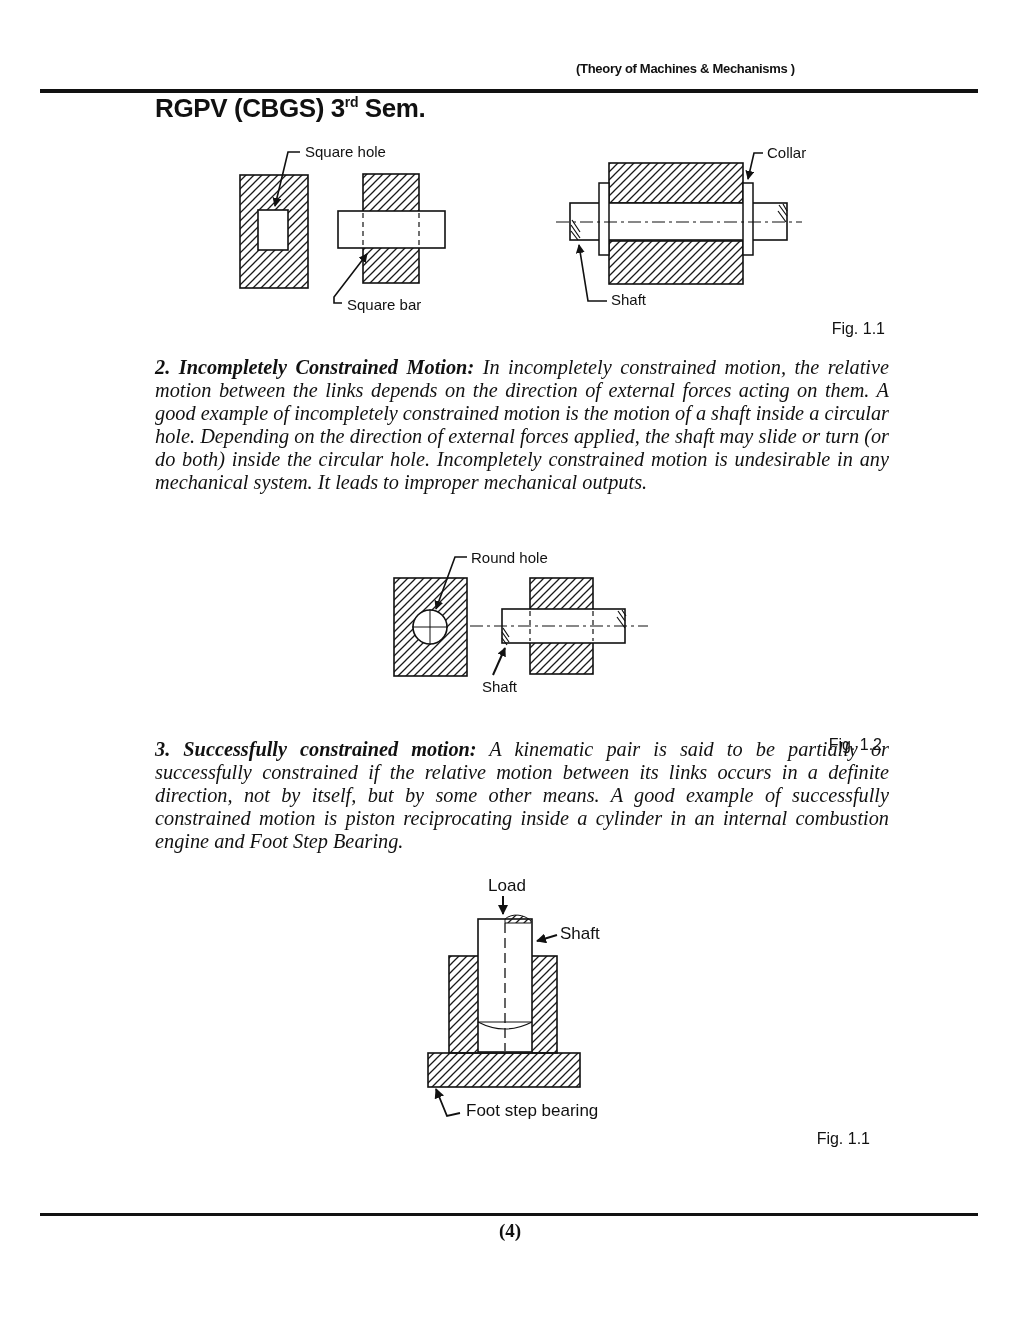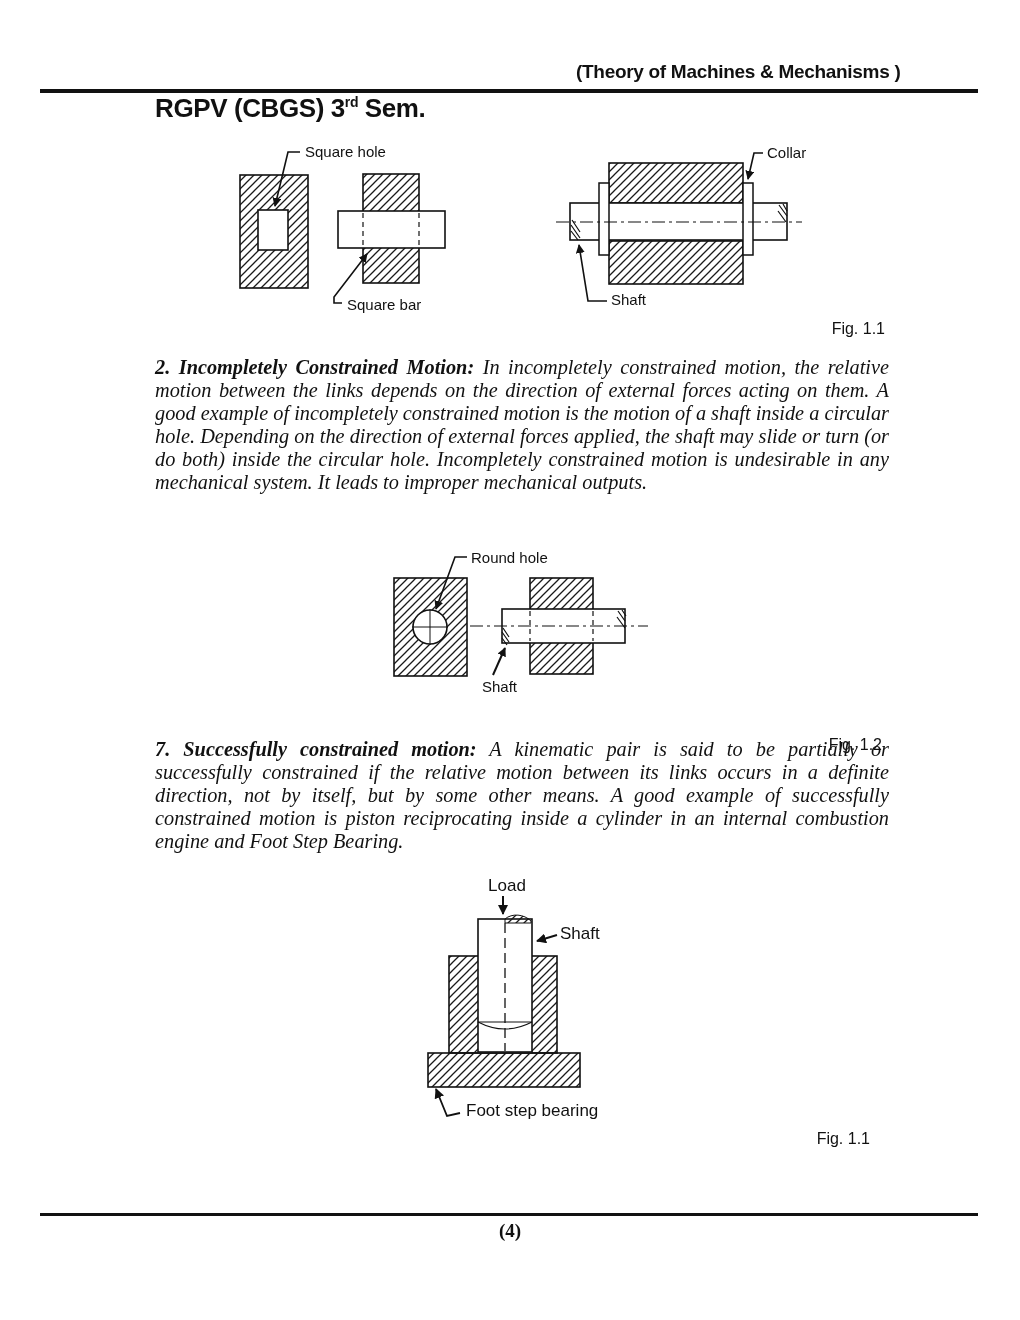--- a/index.html
+++ b/index.html
@@ -10,21 +10,21 @@
   }
   .hdr-left {
     position:absolute; left:155px; top:52px;
     font-family:"Liberation Sans", sans-serif; font-weight:bold;
     font-size:26px; letter-spacing:-0.4px; white-space:nowrap;margin-top:41px;
   }
   .hdr-left sup { font-size:14px; }
   .hdr-right {
     position:absolute; left:576px; top:61px;
     font-family:"Liberation Sans", sans-serif; font-weight:bold;
-    font-size:19px; letter-spacing:-0.3px; white-space:nowrap;
+    font-size:13px; letter-spacing:-0.3px; white-space:nowrap;
   }
   .rule { position:absolute; left:40px; width:938px; height:3.5px; background:var(--ink); }
   .rule.top { top:89px; }
   .rule.bottom { top:1213px; height:3px; }
   .para {
     position:absolute; left:155px; width:734px; text-align:justify;
     font-size:20.3px; line-height:23px;font-style:italic;
   }
   .para b { font-weight:bold; }
   .caption {
@@ -121,21 +121,21 @@
       <path d="M112,84 l7,10 M112,90 l5,7 M113,80 l6,9" stroke="#111" stroke-width="1.2" fill="none"></path>
       <path d="M228,63 l7,10 M232,62 l4,6 M227,69 l8,11" stroke="#111" stroke-width="1.2" fill="none"></path>
       <path d="M80,78 H258" stroke="#111" stroke-width="1.2" stroke-dasharray="13,4,3,4" fill="none"></path>
       <polyline points="103,127 115,100" fill="none" stroke="#111" stroke-width="2" marker-end="url(#arr2)"></polyline>
       <text class="figlabel" x="92" y="144">Shaft</text>
     </g>
   </svg>
   <div class="caption" style="left:162px; top:706px; width:720px;margin-top:30px;">Fig. 1.2</div>
 
   <div class="para" style="top:738px;">
-    <b>7. Successfully constrained motion:</b><span> A kinematic pair is said to be partially or successfully constrained if the relative motion between its links occurs in a definite direction, not by itself, but by some other means. A good example of successfully constrained motion is piston reciprocating inside a cylinder in an internal combustion engine and Foot Step Bearing.</span>
+    <b>3. Successfully constrained motion:</b><span> A kinematic pair is said to be partially or successfully constrained if the relative motion between its links occurs in a definite direction, not by itself, but by some other means. A good example of successfully constrained motion is piston reciprocating inside a cylinder in an internal combustion engine and Foot Step Bearing.</span>
   </div>
 
   <svg class="figsvg" style="left:420px; top:875px;" width="200" height="250" viewBox="0 0 200 250">
     <defs>
       <pattern id="h3" patternUnits="userSpaceOnUse" width="8" height="8">
         <path d="M-1,9 L9,-1 M-1,1 L1,-1 M7,9 L9,7" stroke="#1a1a1a" stroke-width="1.3" fill="none"></path>
       </pattern>
       <marker id="arr3" viewBox="0 0 10 10" refX="9" refY="5" markerWidth="10" markerHeight="10" orient="auto" markerUnits="userSpaceOnUse">
         <path d="M0,0 L10,5 L0,10 z" fill="#111"></path>
       </marker>

